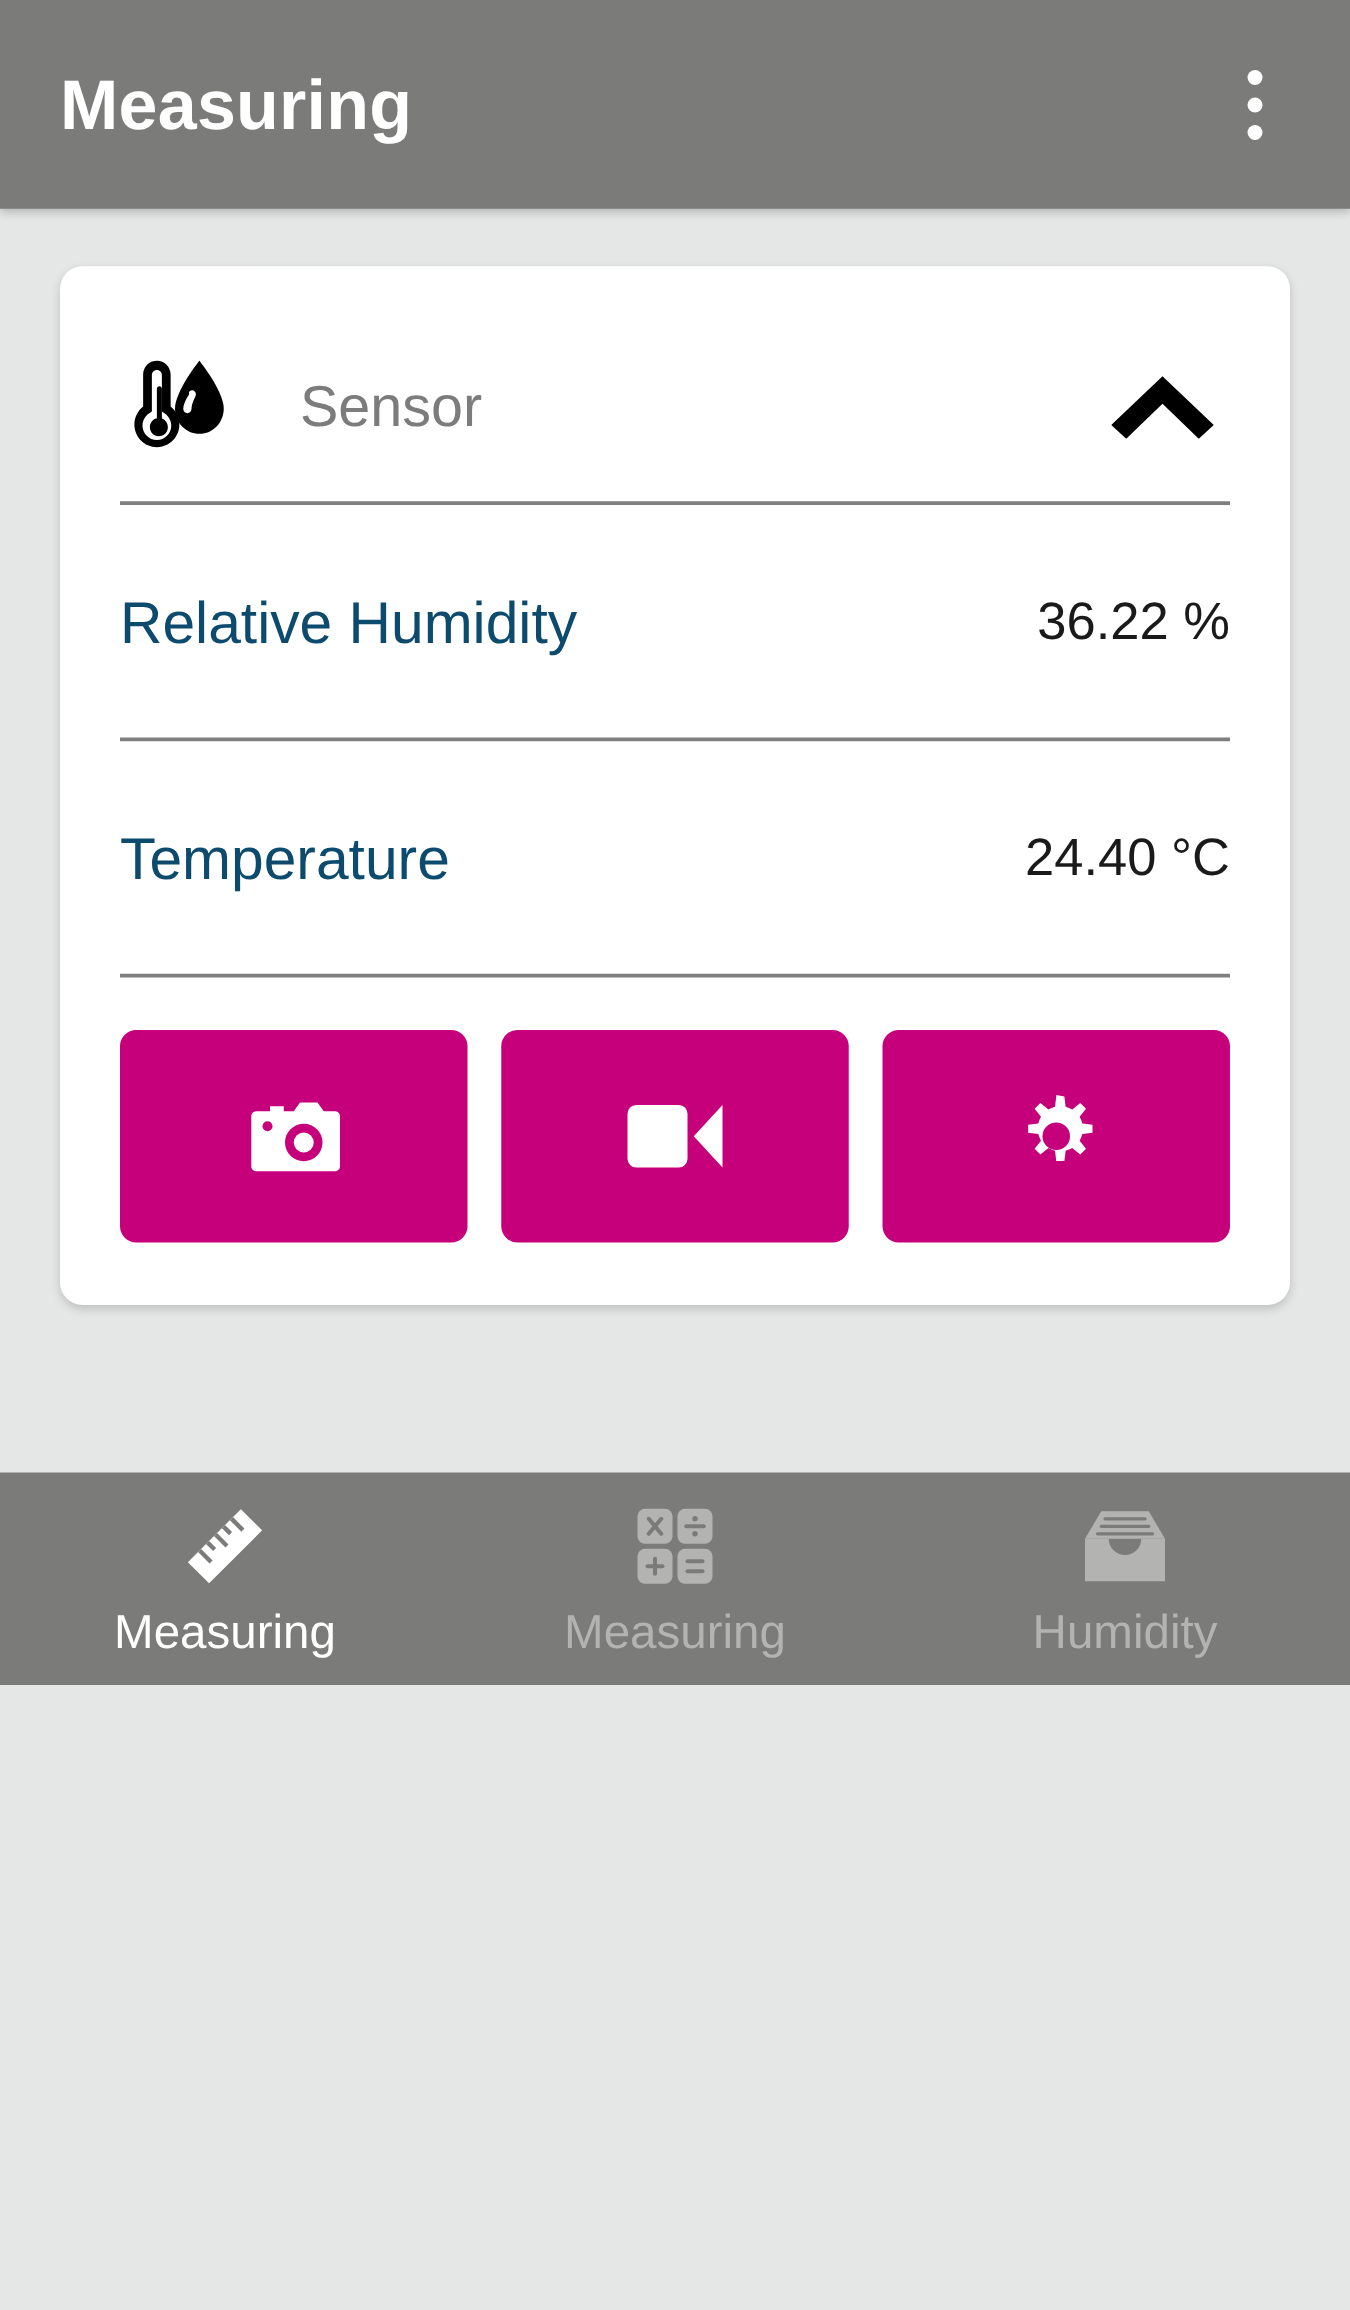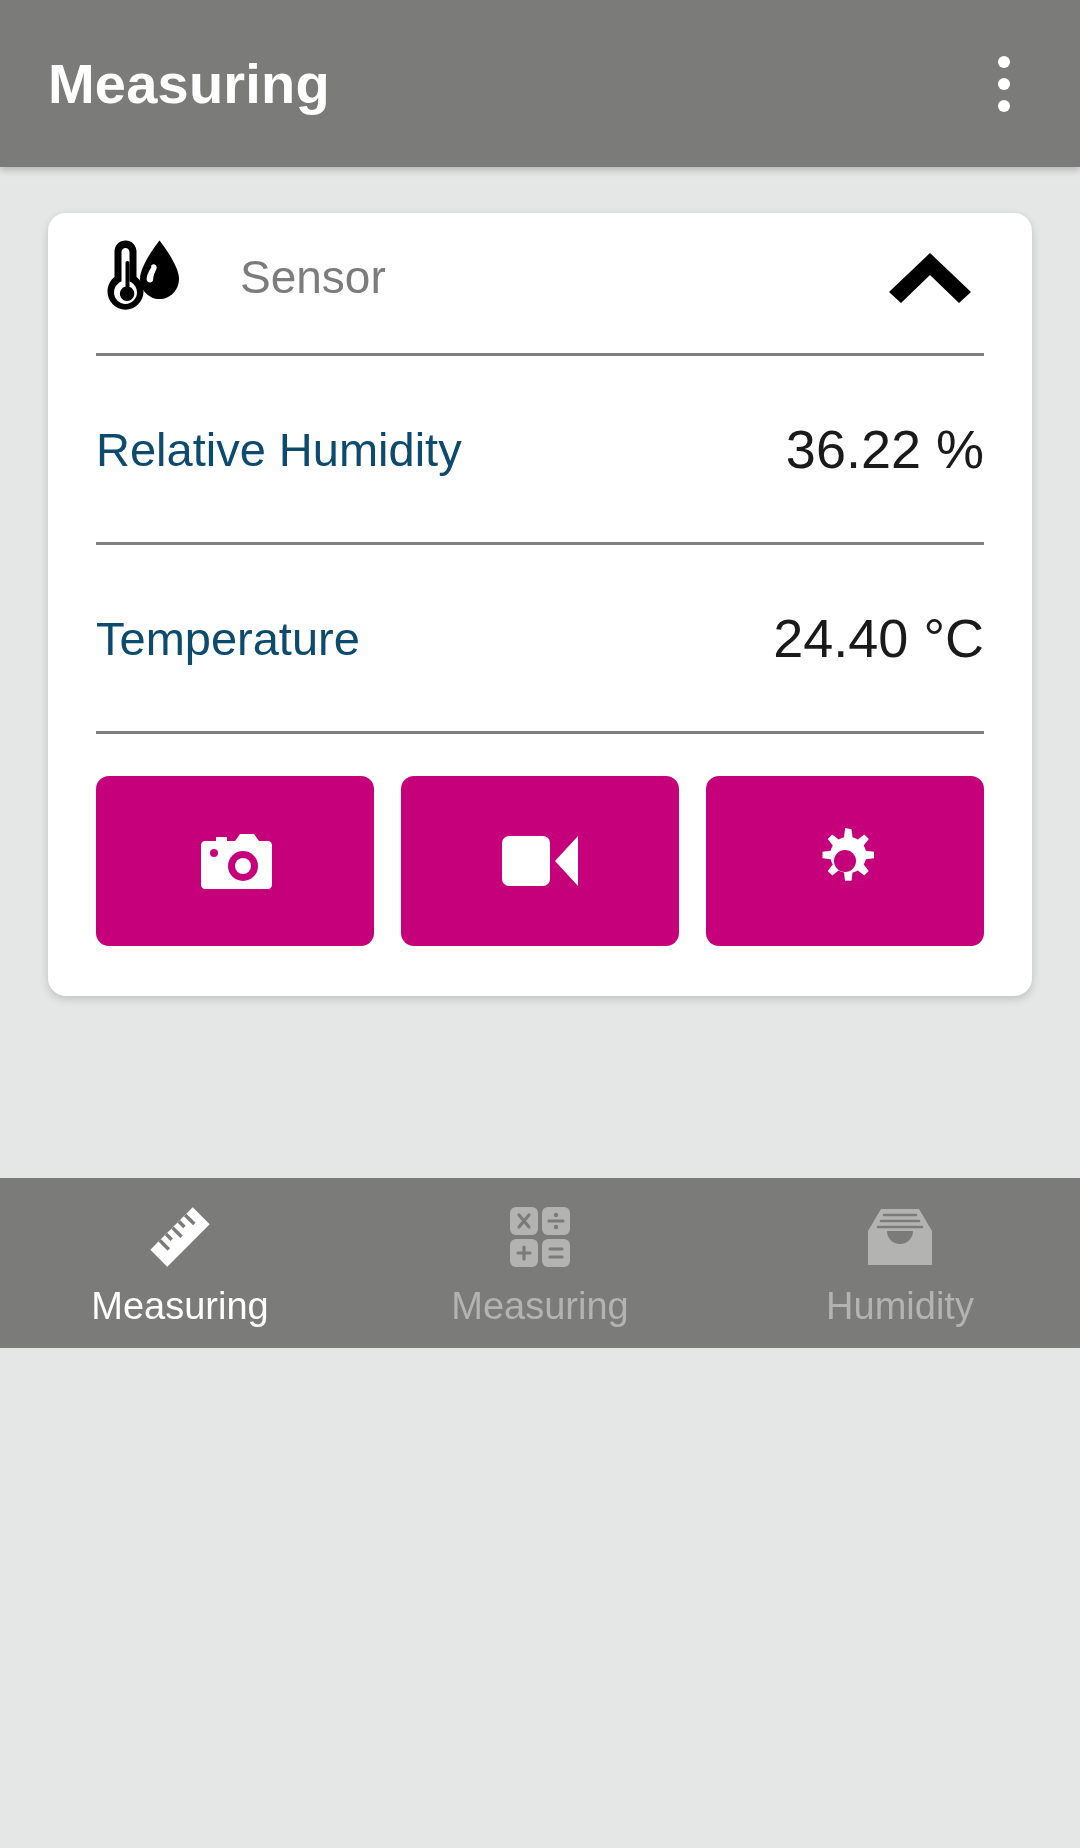--- a/index.html
+++ b/index.html
@@ -70,21 +70,21 @@
     background: #ffffff;
     border-radius: 18px;
     box-shadow: 0 3px 8px rgba(0,0,0,0.17);
     padding: 0 48px;
   }
 
   
   .sensor-head {
     display: flex;
     align-items: center;
-    padding: 18px 0 30px 0;
+    padding: 66px 0 30px 0;
   }
   .sensor-icon {
     width: 92px;
     height: 92px;
     flex: 0 0 auto;
     display: flex;
     align-items: center;
     justify-content: center;
   }
   .sensor-icon svg { display: block; }
@@ -129,21 +129,21 @@
     justify-content: space-between;
     height: 186px;
   }
   .meas-label {
     color: #0c4a6e;
     font-size: 47px;
     white-space: nowrap;
   }
   .meas-value {
     color: #1a1a1a;
-    font-size: 54px;
+    font-size: 42px;
     white-space: nowrap;
     text-align: center;
   }
 
   
   .actions {
     display: flex;
     gap: 27px;
     padding: 42px 0 50px 0;
   }

